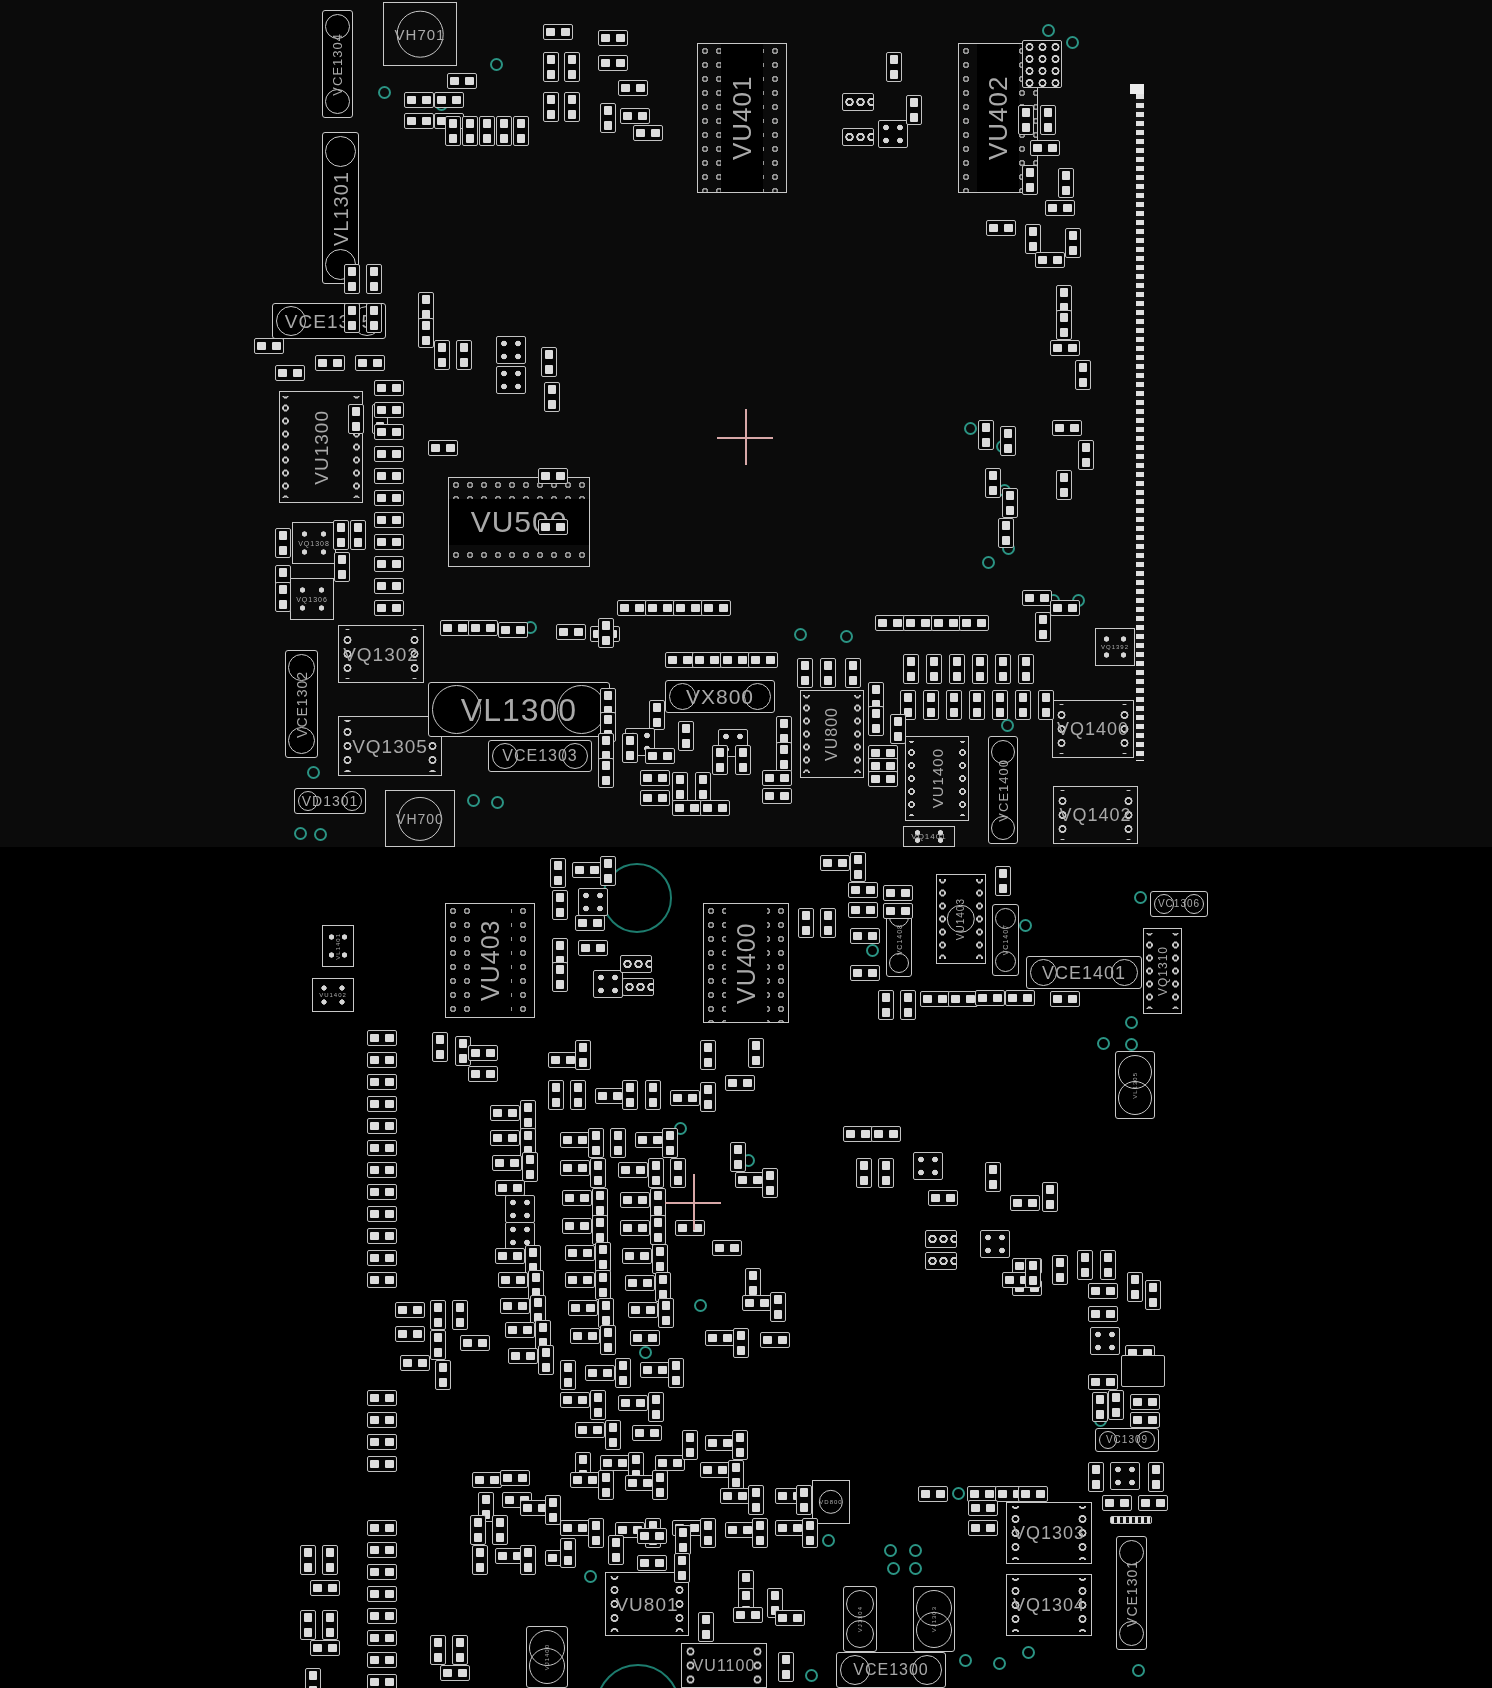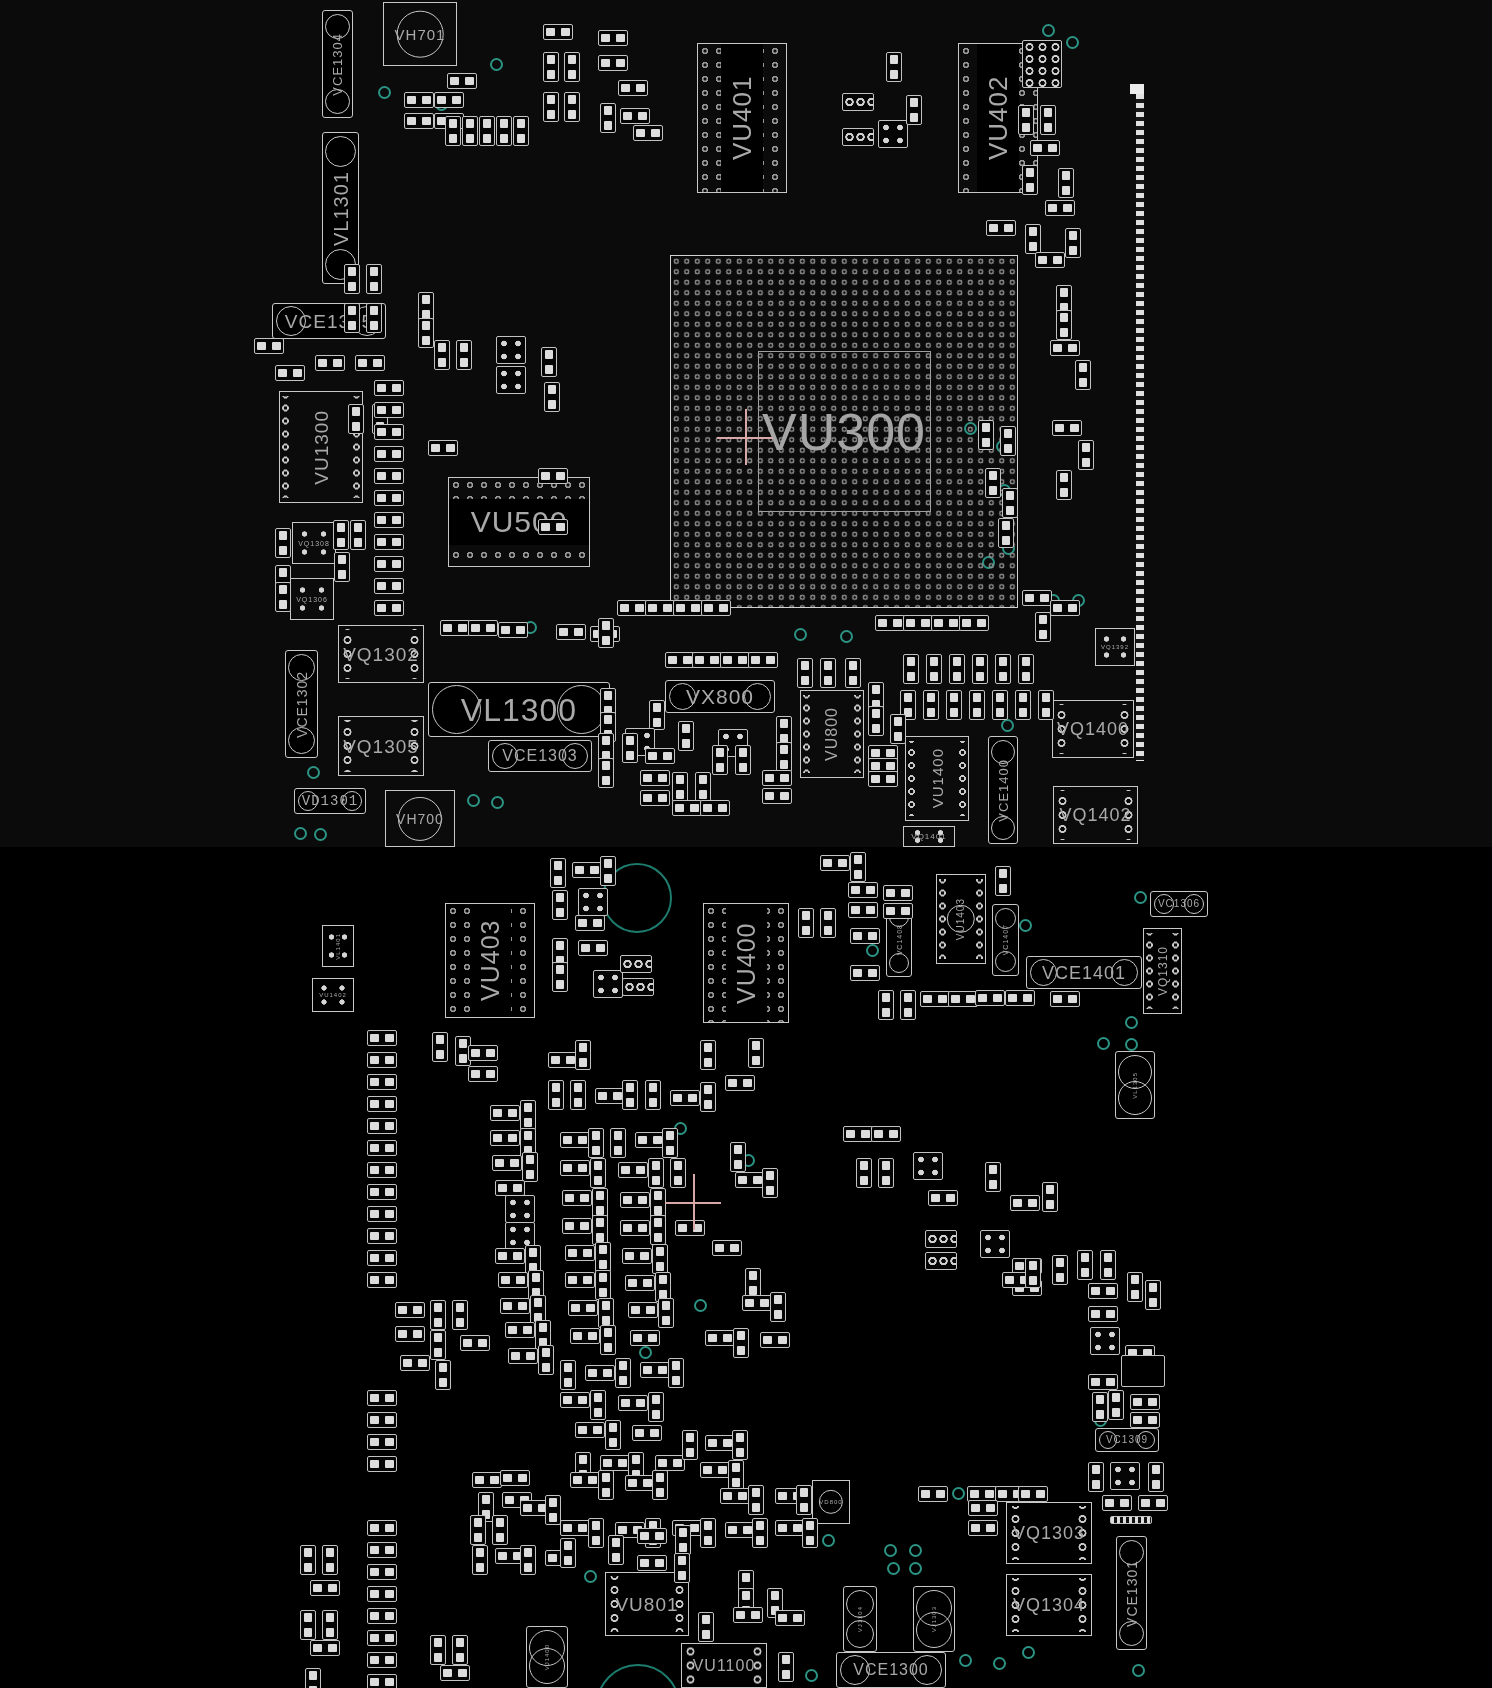--- a/index.html
+++ b/index.html
@@ -92,47 +92,43 @@
     </div>
     <div class="comp t-dot vlab" style="left: 958px; top: 43px; width: 80px; height: 150px;">
       <span class="lbl vert" style="font-size: 26px;">VU402</span>
     </div>
     <div class="comp t-caph" style="left: 272px; top: 303px; width: 114px; height: 36px;">
       <span class="lbl" style="font-size: 19px;">VCE1305</span>
     </div>
     <div class="comp t-icv vlab" style="left: 279px; top: 391px; width: 84px; height: 112px;">
       <span class="lbl vert" style="font-size: 19px;">VU1300</span>
     </div>
-    <div class="comp t-bga" style="left: 670px; top: 255px; width: 348px; height: 353px;">
-      <div class="die-ring"></div>
-      <span class="lbl" style="font-size: 52px;">VU300</span>
-    </div>
     <div class="comp t-dot" style="left: 448px; top: 477px; width: 142px; height: 90px;">
       <span class="lbl" style="font-size: 30px;">VU500</span>
     </div>
     <div class="comp t-sot" style="left: 292px; top: 522px; width: 44px; height: 42px;">
       <span class="lbl" style="font-size: 7px;">VQ1308</span>
     </div>
     <div class="comp t-sot" style="left: 290px; top: 578px; width: 44px; height: 42px;">
       <span class="lbl" style="font-size: 7px;">VQ1306</span>
     </div>
     <div class="comp t-soic8" style="left: 338px; top: 625px; width: 86px; height: 58px;">
       <span class="lbl" style="font-size: 19px;">VQ1302</span>
     </div>
     <div class="comp t-capv vlab" style="left: 285px; top: 650px; width: 33px; height: 108px;">
       <span class="lbl vert" style="font-size: 14px;">VCE1302</span>
     </div>
-    <div class="comp t-soic8" style="left: 338px; top: 716px; width: 86px; height: 60px;">
+    <div class="comp t-soic8" style="left: 338px; top: 716px; width: 104px; height: 60px;">
       <span class="lbl" style="font-size: 19px;">VQ1305</span>
     </div>
     <div class="comp t-caph" style="left: 428px; top: 682px; width: 182px; height: 55px;">
       <span class="lbl" style="font-size: 32px;">VL1300</span>
     </div>
     <div class="comp t-caph" style="left: 294px; top: 788px; width: 72px; height: 26px;">
-      <span class="lbl" style="font-size: 14px; font-family: Liberation Mono, monospace;">VD1301</span>
+      <span class="lbl" style="font-size: 14px;">VD1301</span>
     </div>
     <div class="comp t-sq" style="left: 385px; top: 790px; width: 70px; height: 57px;">
       <span class="lbl" style="font-size: 14px;">VH700</span>
     </div>
     <div class="comp t-caph" style="left: 488px; top: 740px; width: 104px; height: 32px;">
       <span class="lbl" style="font-size: 16px;">VCE1303</span>
     </div>
     <div class="comp t-caph" style="left: 665px; top: 680px; width: 110px; height: 33px;">
       <span class="lbl" style="font-size: 21px;">VX800</span>
     </div>

